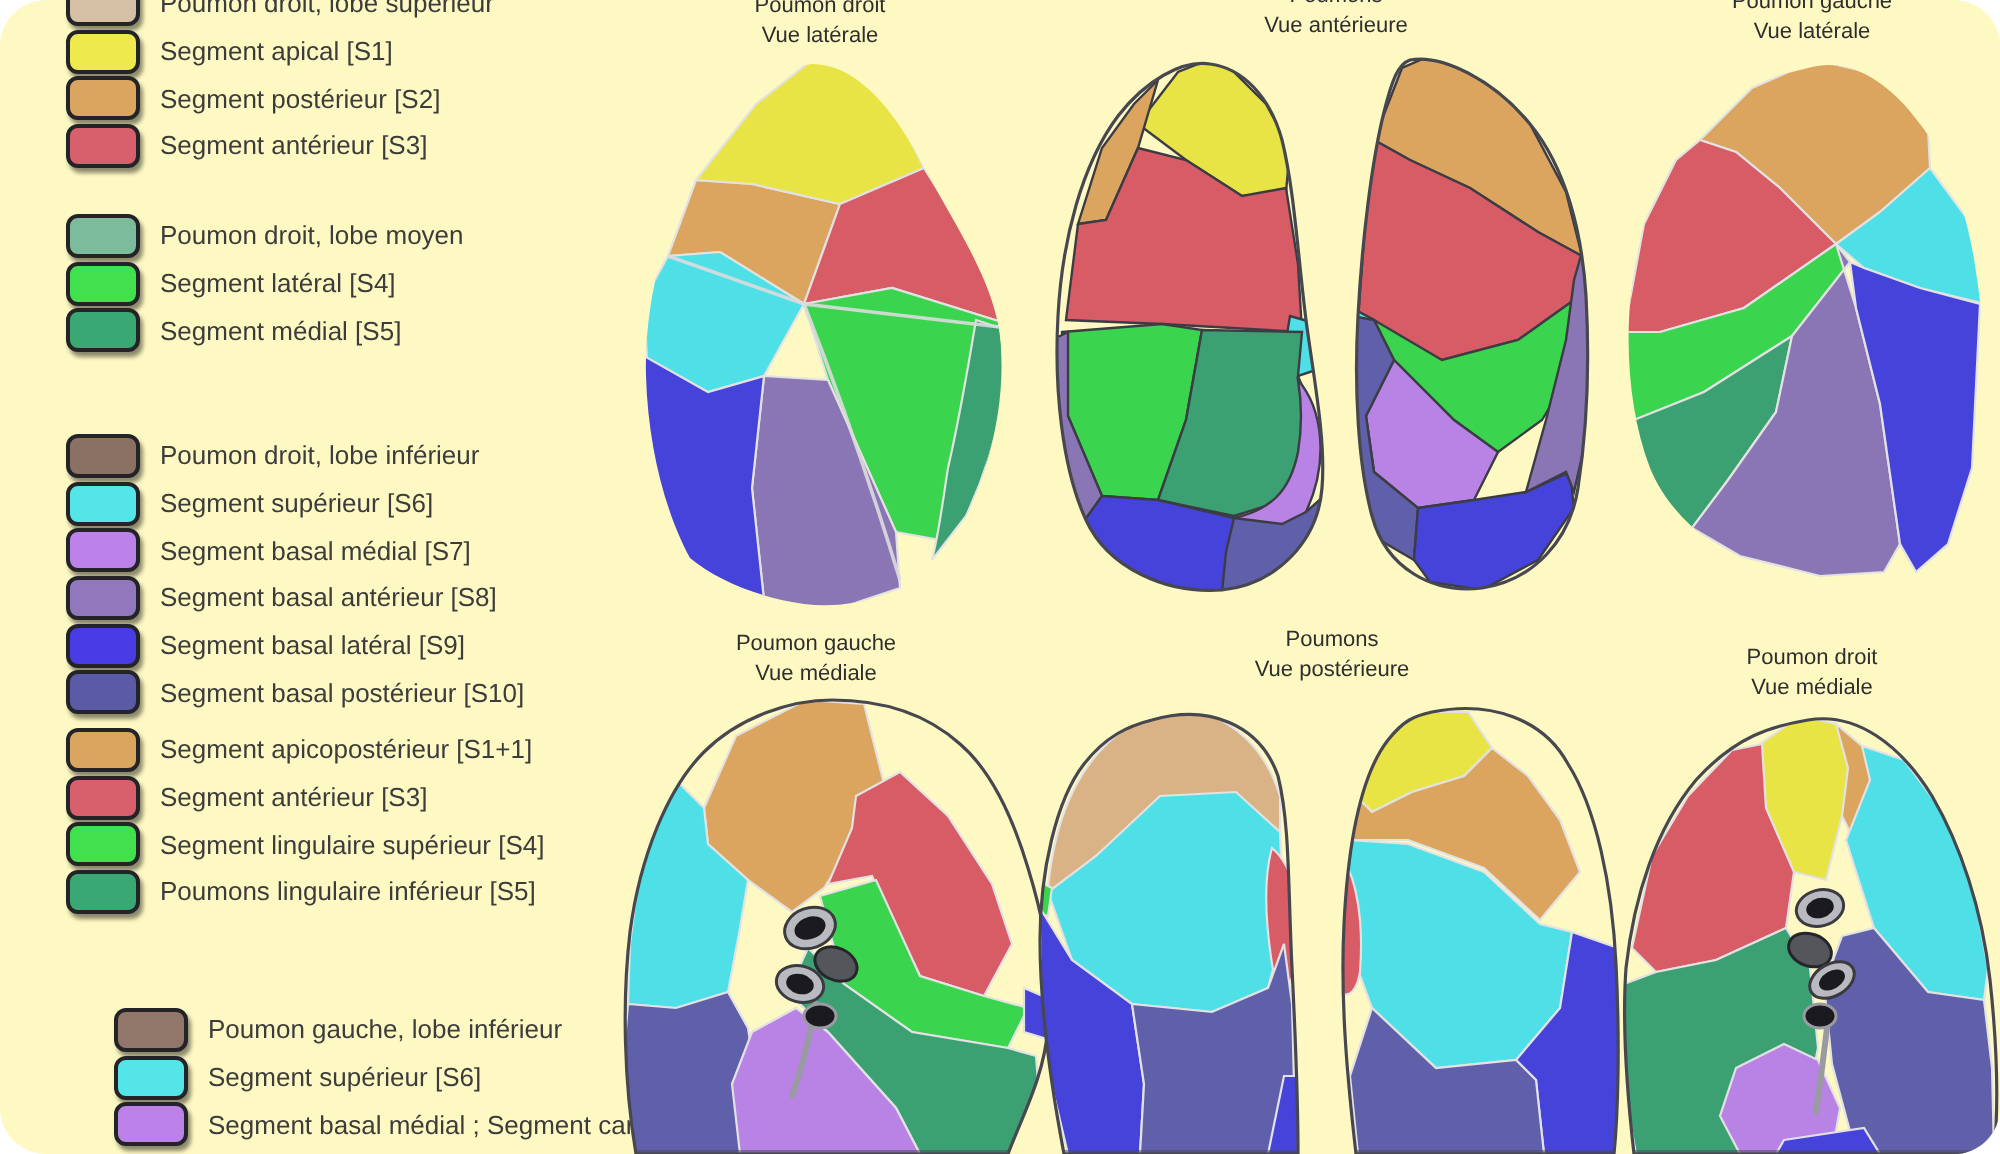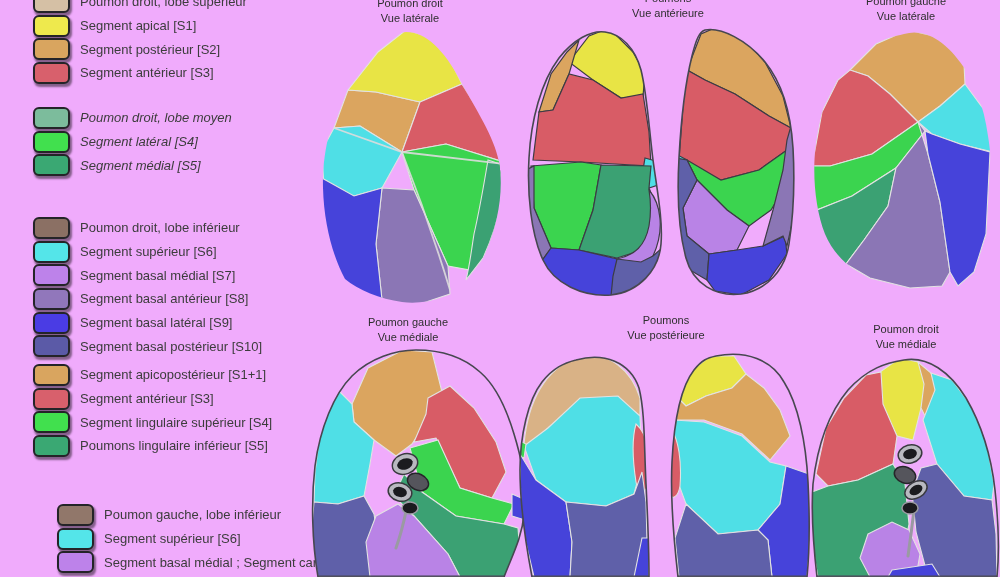--- a/index.html
+++ b/index.html
@@ -1,18 +1,18 @@
 <!DOCTYPE html>
 <html><head>
 <meta charset="utf-8">
 <style>
   html,body{margin:0;padding:0;}
   #stage{
-    position:relative;width:1000px;height:577px;background:#f0abfc;
-    overflow:hidden;font-family:"Liberation Sans", sans-serif;
+    position:relative;width:1000px;height:577px;background:#fef9c3;
+    overflow:hidden;font-family:"Liberation Sans", sans-serif;border-radius:23px;
   }
   
   #legend{position:absolute;left:0;top:0;width:330px;height:577px;}
   .legend-group{position:absolute;left:0;width:330px;}
   .legend-row{height:23.7px;display:flex;align-items:center;}
   .swatch{
     width:33px;height:18px;border:2px solid #242428;border-radius:6px;
     margin-left:33px;flex:0 0 auto;
     box-shadow:1.5px 2.5px 2px rgba(0,0,0,0.45);
   }
@@ -50,21 +50,21 @@
         </div>
         <div class="legend-row">
           <span class="swatch" style="background: rgb(217, 165, 95);"></span>
           <span class="legend-label">Segment postérieur [S2]</span>
         </div>
         <div class="legend-row">
           <span class="swatch" style="background: rgb(216, 96, 108);"></span>
           <span class="legend-label">Segment antérieur [S3]</span>
         </div>
       </div>
-      <div class="legend-group" style="top: 106px; font-style: italic;">
+      <div class="legend-group" style="top: 106px;">
         <div class="legend-row">
           <span class="swatch" style="background: rgb(124, 188, 156);"></span>
           <span class="legend-label">Poumon droit, lobe moyen</span>
         </div>
         <div class="legend-row">
           <span class="swatch" style="background: rgb(65, 224, 78);"></span>
           <span class="legend-label">Segment latéral [S4]</span>
         </div>
         <div class="legend-row">
           <span class="swatch" style="background: rgb(58, 168, 115);"></span>

